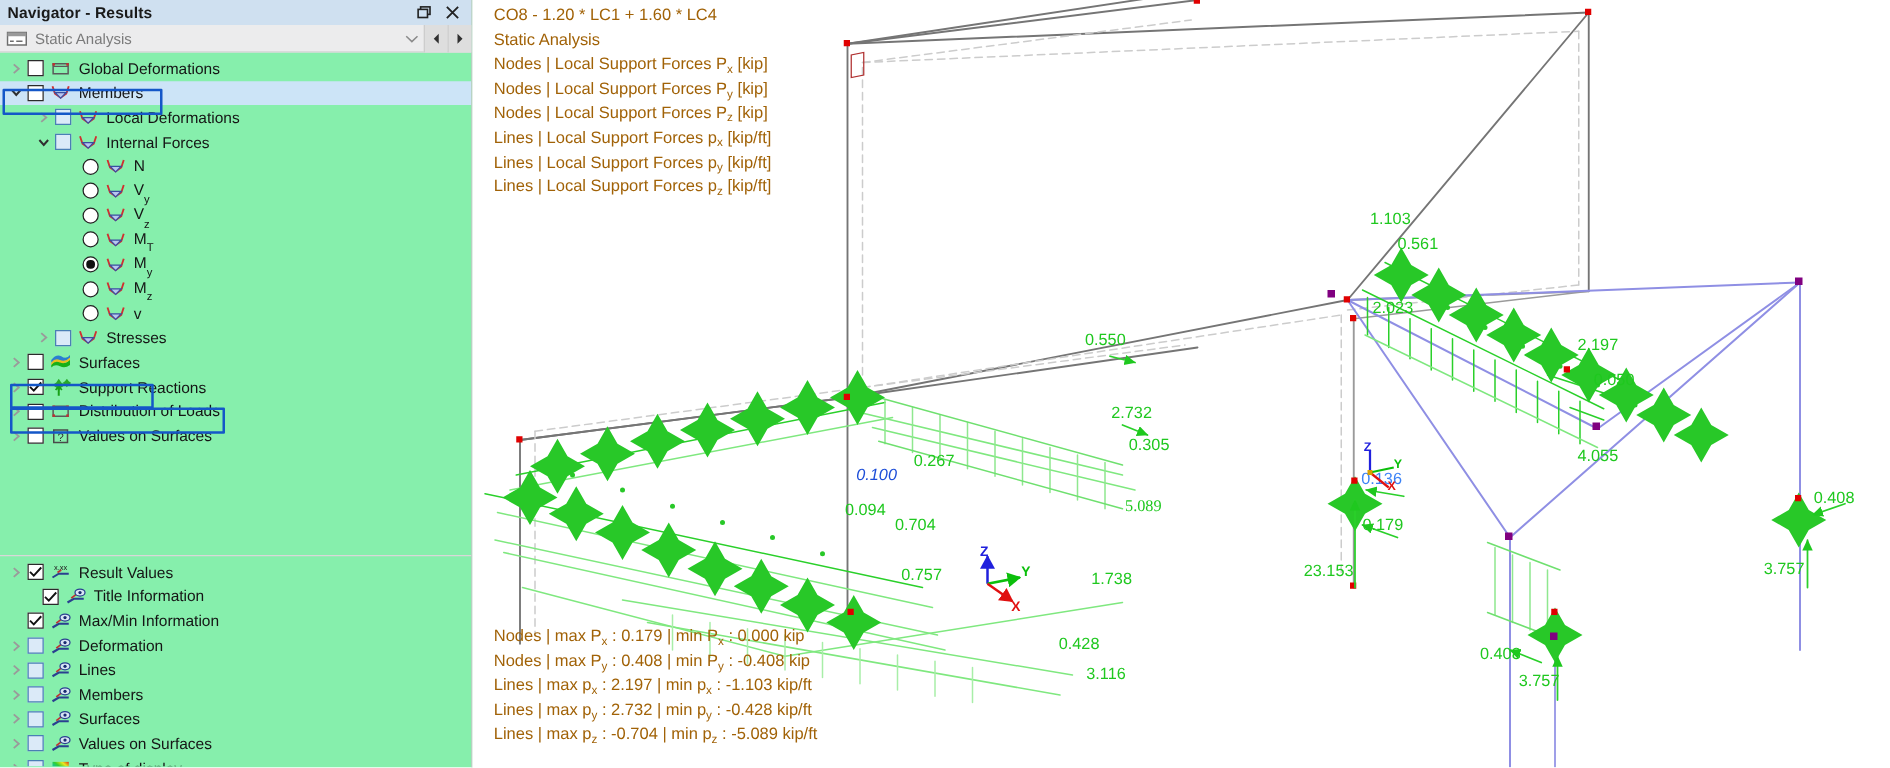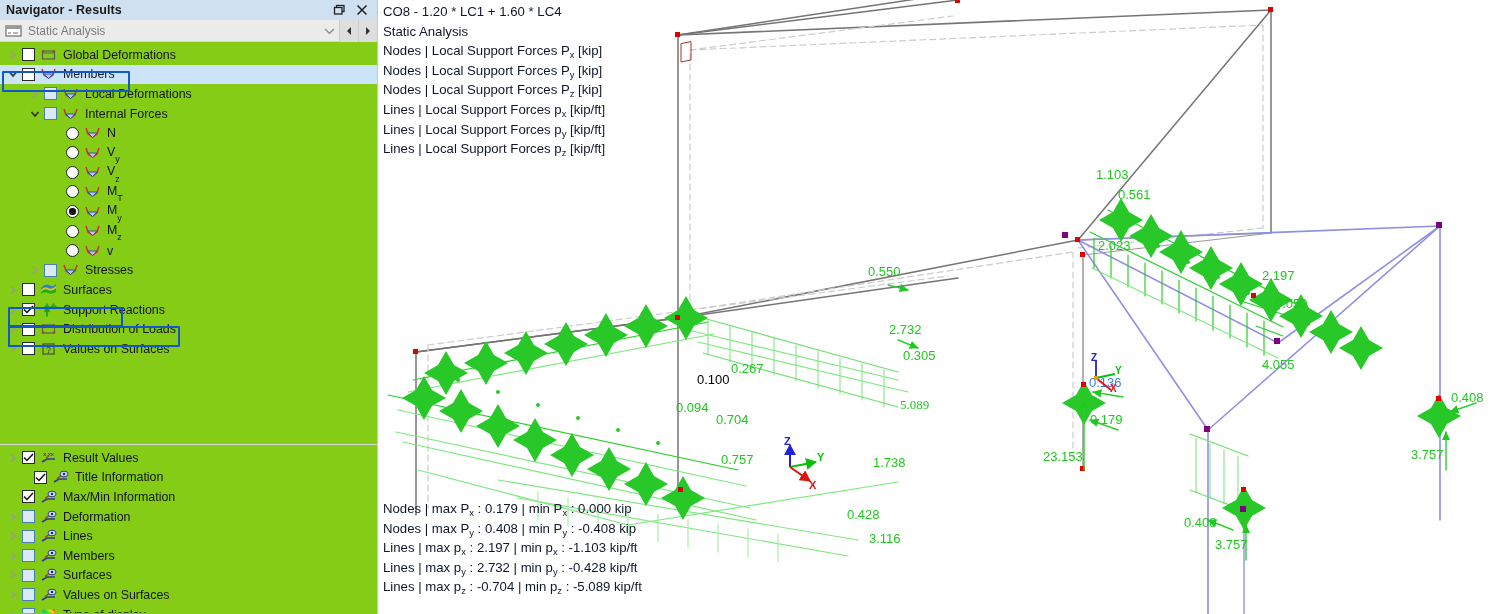--- a/index.html
+++ b/index.html
@@ -8,21 +8,21 @@
     width: 1512px; height: 614px;
     overflow: hidden;
     background: #ffffff;
     font-family: "Liberation Sans", sans-serif;
   }
   #app { position: relative; width: 1512px; height: 614px; display: flex; }
 
   
   #navigator {
     width: 378px; height: 614px;
-    background: #84cc16;
+    background: #86efac;
     border-right: 1px solid #c8c8c8;
     position: relative;
     flex: 0 0 378px;
   }
   .nav-titlebar {
     height: 20px;
     background: #cfe0f0;
     display: flex; align-items: center;
     padding: 0 4px 0 6px;
     position: relative;
@@ -108,22 +108,23 @@
   #viewport {
     position: relative;
     flex: 1 1 auto;
     height: 614px;
     background: #ffffff;
     overflow: hidden;
   }
   .vtext {
     position: absolute;
     font-size: 13.2px;
-    color: #0f172a;
+    color: #a16207;
     white-space: nowrap;
+    margin-left: 12px;
   }
   .vtext sub { font-size: 9.4px; vertical-align: baseline; position: relative; top: 3px; }
   #titleblock { left: 5px; top: 2px; }
   #titleblock .line { height: 19.6px; line-height: 19.6px; }
   #minmax { left: 5px; top: 499px; }
   #minmax .line { height: 19.6px; line-height: 19.6px; }
 
   svg.scene { position: absolute; left: 0; top: 0; }
 </style>
 </head>
@@ -740,22 +741,22 @@
         <div style="position:absolute; left:525px; top:348px; color:#1fc81f;
          font-size:13px; font-family:'Liberation Sans',sans-serif; white-space:nowrap;">0.305</div>
         <div style="position:absolute; left:884px; top:268px; color:#1fc81f;
          font-size:13px; font-family:'Liberation Sans',sans-serif; white-space:nowrap;">2.197</div>
         <div style="position:absolute; left:897px; top:296px; color:#1fc81f;
          font-size:13px; font-family:'Liberation Sans',sans-serif; white-space:nowrap;">0.050</div>
         <div style="position:absolute; left:884px; top:357px; color:#1fc81f;
          font-size:13px; font-family:'Liberation Sans',sans-serif; white-space:nowrap;">4.055</div>
         <div style="position:absolute; left:353px; top:361px; color:#1fc81f;
          font-size:13px; font-family:'Liberation Sans',sans-serif; white-space:nowrap;">0.267</div>
-        <div style="position:absolute; left:319px; top:372px; color:#000000;
-         font-size:13px; font-family:'Liberation Sans',sans-serif; white-space:nowrap;">0.100</div>
+        <div style="position:absolute; left:307px; top:372px; color:#1d4ed8;
+         font-size:13px; font-family:'Liberation Sans',sans-serif; white-space:nowrap;font-style:italic;">0.100</div>
         <div style="position:absolute; left:298px; top:400px; color:#1fc81f;
          font-size:13px; font-family:'Liberation Sans',sans-serif; white-space:nowrap;">0.094</div>
         <div style="position:absolute; left:338px; top:412px; color:#1fc81f;
          font-size:13px; font-family:'Liberation Sans',sans-serif; white-space:nowrap;">0.704</div>
         <div style="position:absolute; left:343px; top:452px; color:#1fc81f;
          font-size:13px; font-family:'Liberation Sans',sans-serif; white-space:nowrap;">0.757</div>
         <div style="position:absolute; left:522px; top:397px; color:#1fc81f;
          font-size:13px; font-family:Liberation Serif, serif; white-space:nowrap;">5.089</div>
         <div style="position:absolute; left:495px; top:455px; color:#1fc81f;
          font-size:13px; font-family:'Liberation Sans',sans-serif; white-space:nowrap;">1.738</div>

